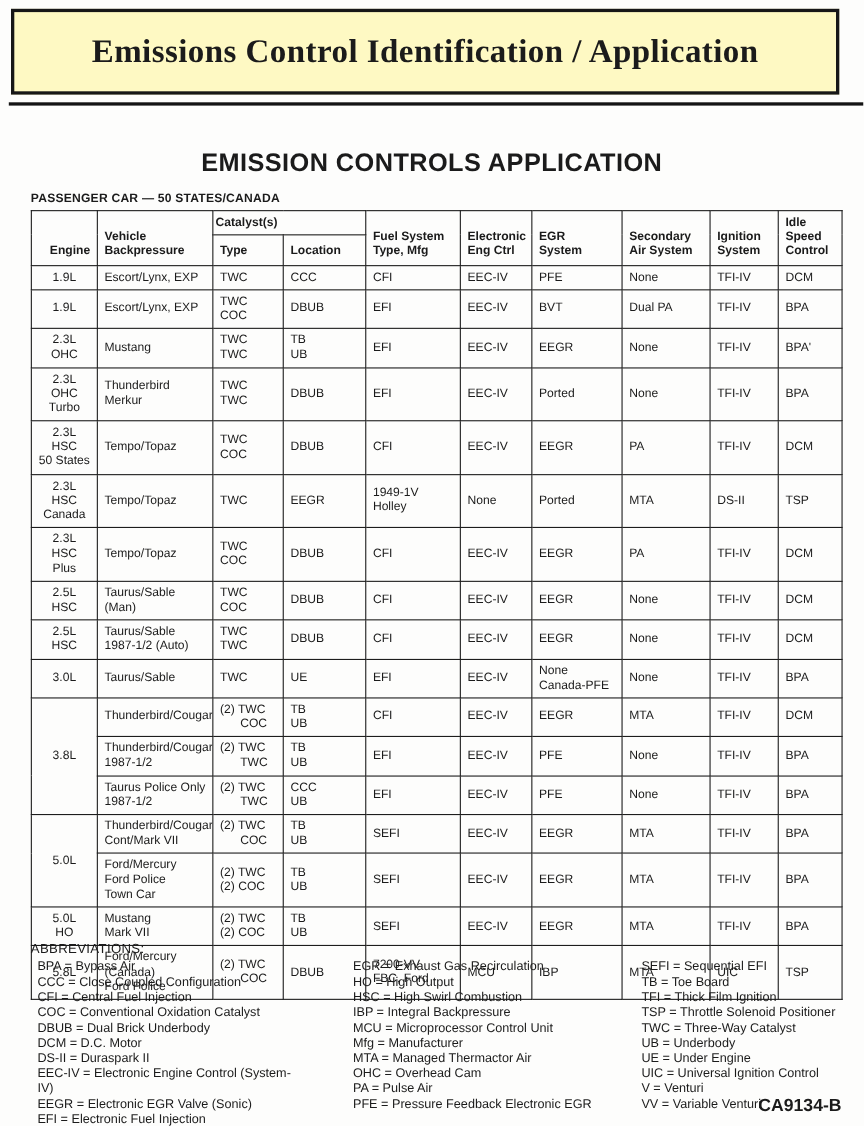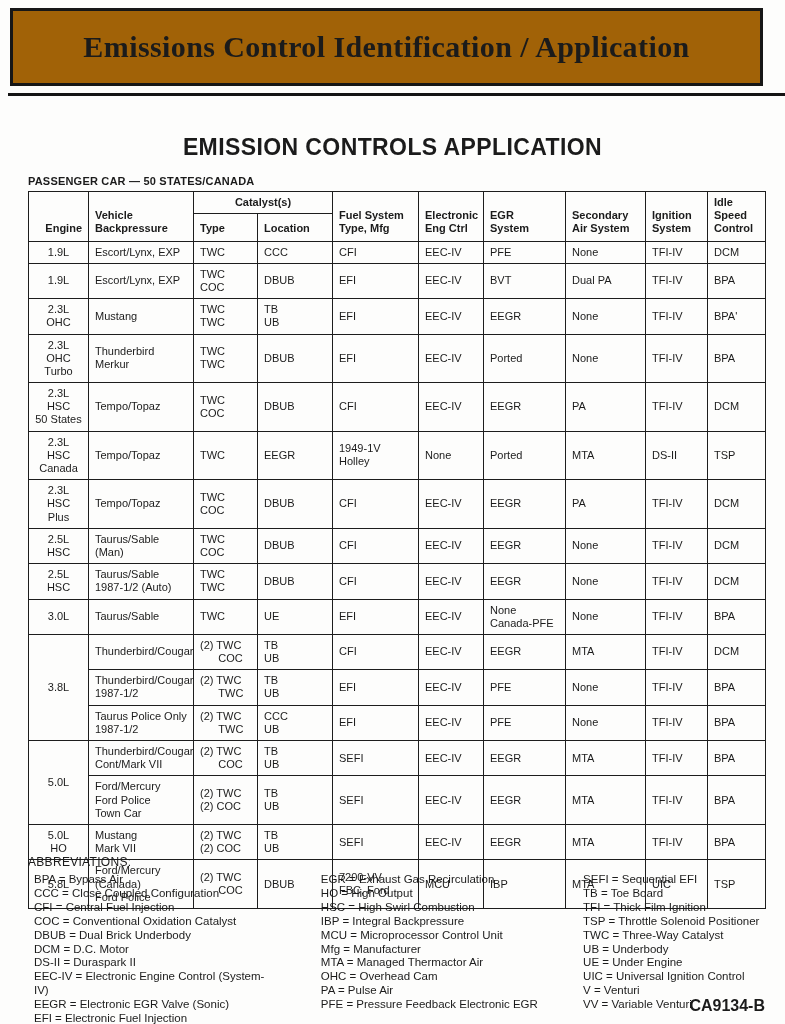--- a/index.html
+++ b/index.html
@@ -7,21 +7,21 @@
   body {
     position:relative;
     background:#fdfdfc;
     color:#1b1b1b;
     font-family:"Liberation Sans", sans-serif;
   }
   .title-box {
     position:absolute; left:10px; top:8px; width:753px; height:78px;
     border:3px solid #171717;
     display:flex; align-items:center; justify-content:center;
-    background:#a16207;
+    background:#fef9c3;
   }
   .title-box .title {
     font-family:"Liberation Serif", serif;
     font-weight:bold; font-size:30px; letter-spacing:0.4px;
     white-space:pre;
   }
   .top-rule {
     position:absolute; left:8px; top:93px; width:777px; height:3px;
     background:#141414;
   }
@@ -43,21 +43,21 @@
     padding:4px 6px;
     vertical-align:middle;
     white-space:pre-wrap;
     line-height:1.2;
     overflow:hidden;
   }
   .app-table th {
     font-weight:bold; text-align:left; vertical-align:bottom;
     padding-bottom:5px;
   }
-  .app-table th.group { text-align:center; vertical-align:middle; padding:2px;margin-top:48px; }
+  .app-table th.group { text-align:left; vertical-align:middle; padding:2px;margin-top:48px; }
   .app-table th.center { text-align:right; }
   .app-table td.engine { text-align:center; }
   .abbr {
     position:absolute; left:28px; top:855px; width:739px;
     font-size:11.5px;
   }
   .abbr-label { font-size:12px; margin-bottom:4px; letter-spacing:0.3px; }
   .abbr-cols { display:flex;gap:44px; }
   .abbr-col { line-height:13.9px; }
   .abbr-col.c1 { width:282px; padding-left:6px; }

